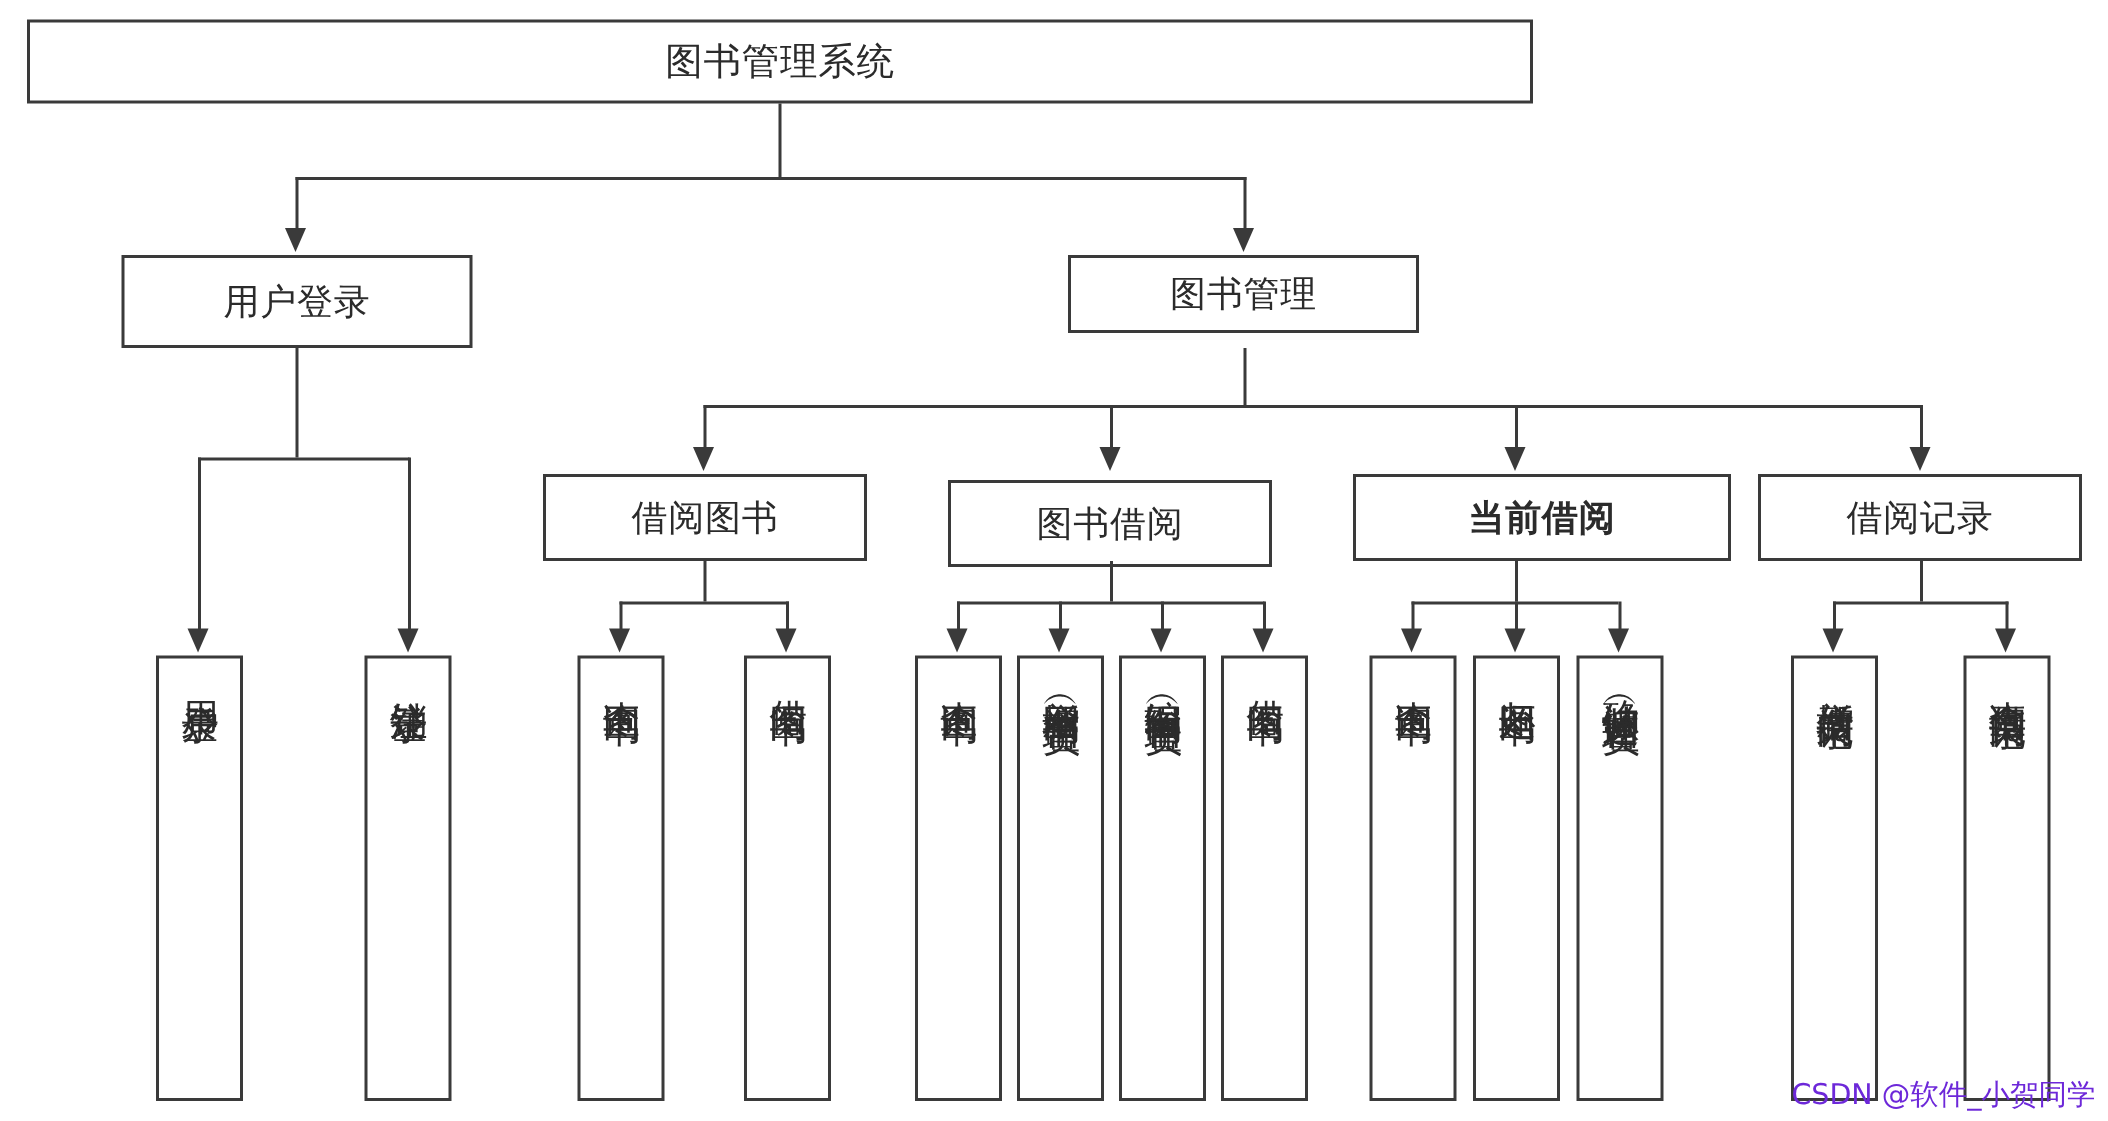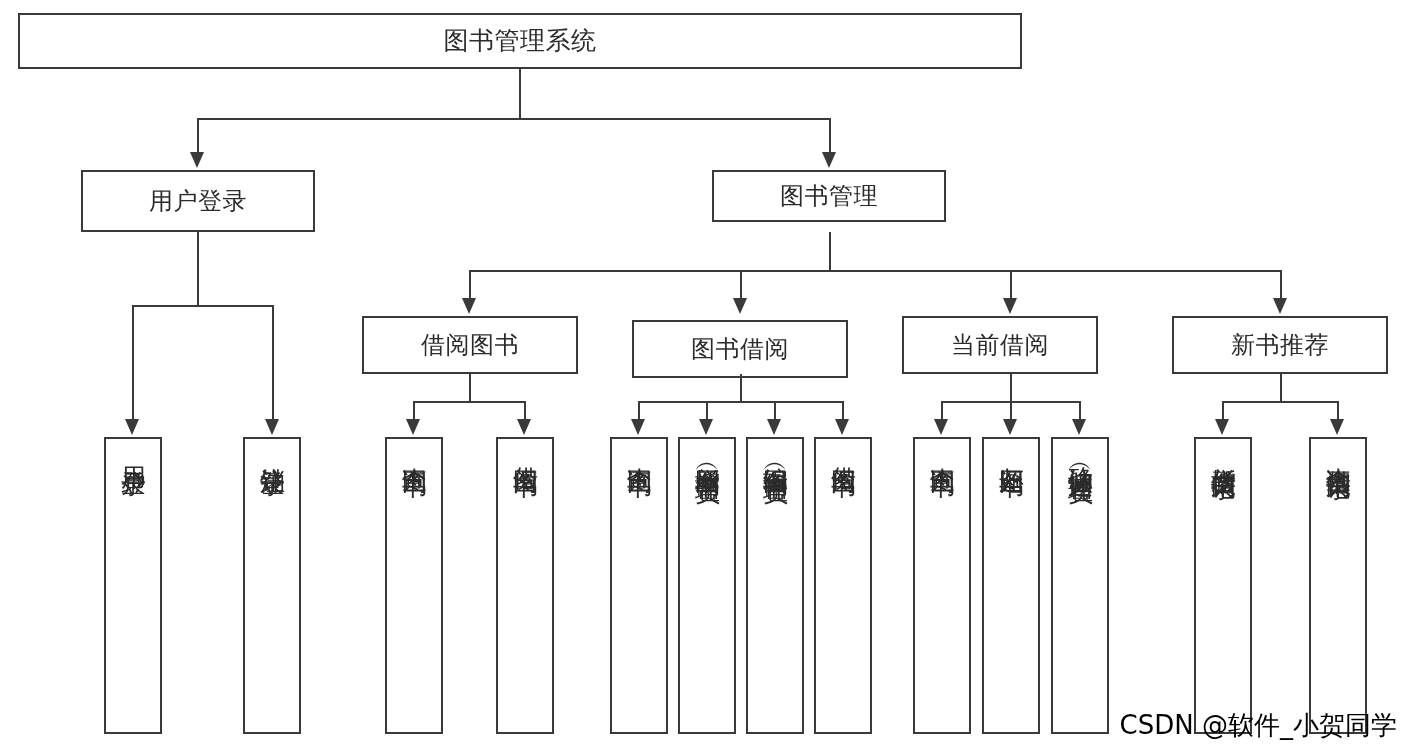--- a/index.html
+++ b/index.html
@@ -74,22 +74,22 @@
     height: 0;
     border-left: 7px solid transparent;
     border-right: 7px solid transparent;
     border-top: 16px solid #3a3a3a;
   }
   
   #watermark {
     position: absolute;
     right: 8px;
     bottom: 4px;
-    font-size: 26px;
-    color: #000000;
+    font-size: 19px;
+    color: #6d28d9;
     white-space: nowrap;
     font-family: "DejaVu Sans", "Liberation Sans", sans-serif;
   }
 </style>
 </head>
 <body>
 
 <div id="canvas">
 
   <div class="node horiz root" style="left:18px; top:13px; width:1004px; height:56px;">
@@ -129,25 +129,25 @@
   <div class="arrow" style="left:1003px; top:298px;"></div>
   <div class="vline" style="left:1280px; top:270px; height:30px;"></div>
   <div class="arrow" style="left:1273px; top:298px;"></div>
 
   <div class="node horiz" style="left:362px; top:316px; width:216px; height:58px;">
     <span class="label">借阅图书</span>
   </div>
   <div class="node horiz" style="left:632px; top:320px; width:216px; height:58px;">
     <span class="label">图书借阅</span>
   </div>
-  <div class="node horiz" style="left:902px; top:316px; width:196px; height:58px;">
+  <div class="node horiz" style="left:902px; top:316px; width:252px; height:58px;font-weight:bold;">
     <span class="label">当前借阅</span>
   </div>
   <div class="node horiz" style="left:1172px; top:316px; width:216px; height:58px;">
-    <span class="label">新书推荐</span>
+    <span class="label">借阅记录</span>
   </div>
 
   <div class="vline" style="left:469px; top:374px; height:27px;"></div>
   <div class="hline" style="left:413px; top:401px; width:113px;"></div>
   <div class="vline" style="left:413px; top:401px; height:20px;"></div>
   <div class="arrow" style="left:406px; top:419px;"></div>
   <div class="vline" style="left:524px; top:401px; height:20px;"></div>
   <div class="arrow" style="left:517px; top:419px;"></div>
 
   <div class="vline" style="left:740px; top:374px; height:27px;"></div>

